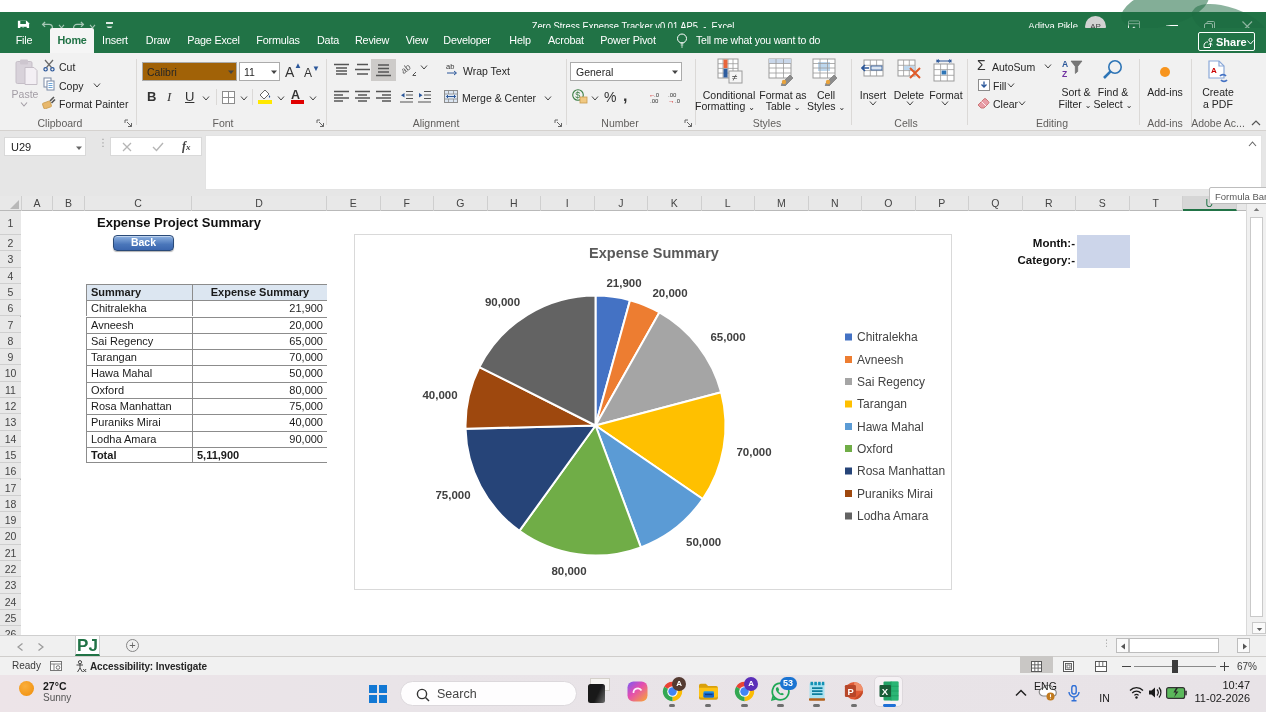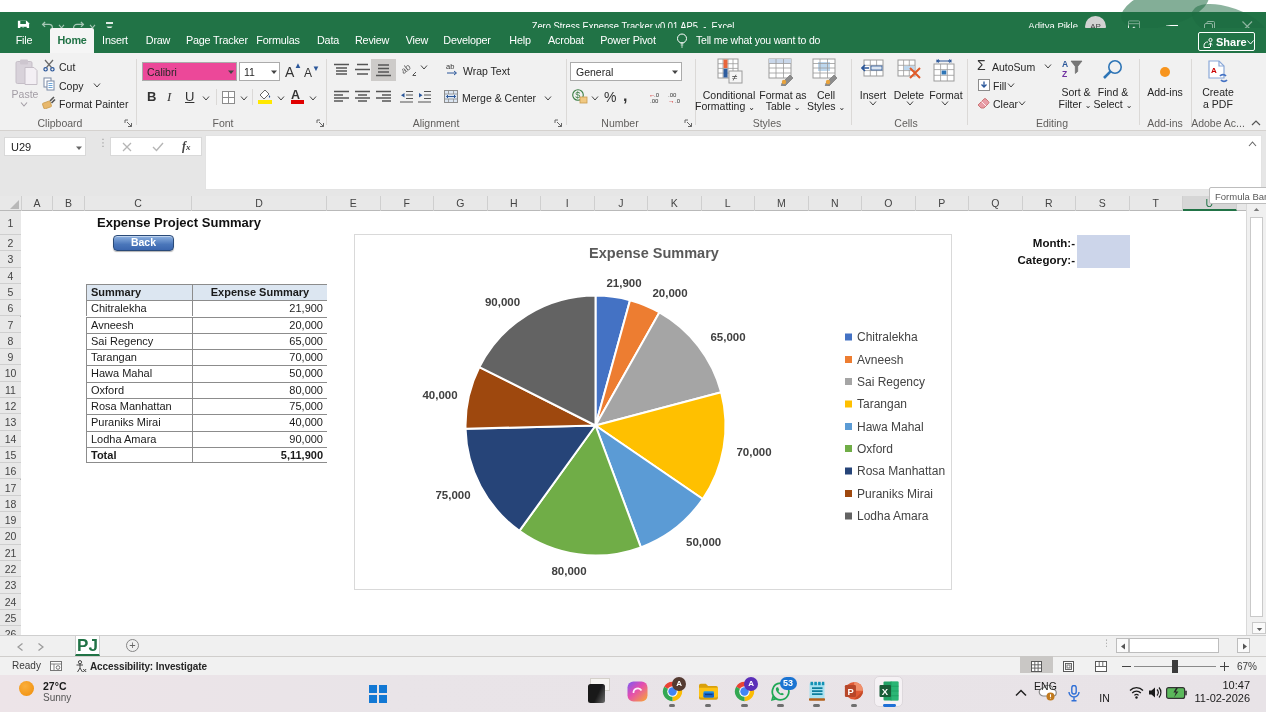--- a/index.html
+++ b/index.html
@@ -80,21 +80,21 @@
 </div>
 <div class="abs" style="left:1100px;top:0;width:166px;height:28px;overflow:hidden;z-index:0">
   <div class="abs" style="left:20px;top:-12px;width:90px;height:38px;border-radius:50%;background:#1e6b41;opacity:0.55;transform:rotate(-15deg)"></div>
   <div class="abs" style="left:90px;top:8px;width:80px;height:34px;border-radius:50%;background:#1c6a3f;opacity:0.5;transform:rotate(20deg)"></div>
 </div>
 <div id="tabrow">
   <div class="tab" style="left:10px;width:28px">File</div>
   <div class="tab" style="left:50px;width:44px;background:#f5f5f5;color:#217346;font-weight:bold;border-radius:2px 2px 0 0">Home</div>
   <div class="tab" style="left:100px;width:30px">Insert</div>
   <div class="tab" style="left:143px;width:30px">Draw</div>
-  <div class="tab" style="left:186px;width:55px">Page Tracker</div>
+  <div class="tab" style="left:186px;width:55px">Page Excel</div>
   <div class="tab" style="left:256px;width:44px">Formulas</div>
   <div class="tab" style="left:316px;width:24px">Data</div>
   <div class="tab" style="left:355px;width:32px">Review</div>
   <div class="tab" style="left:405px;width:24px">View</div>
   <div class="tab" style="left:443px;width:48px">Developer</div>
   <div class="tab" style="left:507px;width:26px">Help</div>
   <div class="tab" style="left:547px;width:38px">Acrobat</div>
   <div class="tab" style="left:600px;width:56px">Power Pivot</div>
 
   <svg class="abs" style="left:675px;top:5px" width="14" height="15" viewBox="0 0 14 15" fill="none" stroke="#fff" stroke-width="1">
@@ -145,21 +145,21 @@
     <rect x="1" y="6" width="8" height="6" rx="1" fill="#e8b86c" stroke="#c99c4e" stroke-width="0.8" transform="rotate(-20 5 9)"></rect>
     <path d="M8 5 l4 -4 M9.5 7 l3.5 -3.5" stroke="#555" stroke-width="1.6"></path>
   </svg>
   <div class="abs rtxt" style="left:59px;top:45px">Format Painter</div>
   <div class="glabel" style="left:30px;width:60px">Clipboard</div>
   <svg class="abs launcher" style="left:124px;top:66px" viewBox="0 0 9 9">
       <path d="M1 1 h3 M1 1 v3 M3 3 L7.5 7.5 M7.5 4 v3.5 h-3.5" stroke="#666" stroke-width="1" fill="none"></path>
     </svg>
   <div class="gdiv" style="left:136px"></div>
 
-  <div class="abs" style="left:142px;top:9px;width:95px;height:19px;background:#ec4899;border:1px solid #ababab">
+  <div class="abs" style="left:142px;top:9px;width:95px;height:19px;background:#a16207;border:1px solid #ababab">
     <span class="abs rtxt" style="left:4px;top:3px">Calibri</span>
     <svg class="abs" style="left:84px;top:7px" width="8" height="5" viewBox="0 0 8 5">
         <path d="M1 0.5 L4 4 L7 0.5" fill="#444"></path>
       </svg>
   </div>
   <div class="abs" style="left:239px;top:9px;width:41px;height:19px;background:#fff;border:1px solid #ababab">
     <span class="abs rtxt" style="left:4px;top:3px">11</span>
     <svg class="abs" style="left:30px;top:7px" width="8" height="5" viewBox="0 0 8 5">
         <path d="M1 0.5 L4 4 L7 0.5" fill="#444"></path>
       </svg>
@@ -508,21 +508,21 @@
     <div class="tc" style="left:192px;top:172.4px;width:135px;height:16.3px;text-align:right">50,000</div>
     <div class="tc" style="left:86px;top:188.7px;width:106px;height:16.3px">Oxford</div>
     <div class="tc" style="left:192px;top:188.7px;width:135px;height:16.3px;text-align:right">80,000</div>
     <div class="tc" style="left:86px;top:205.0px;width:106px;height:16.3px">Rosa Manhattan</div>
     <div class="tc" style="left:192px;top:205.0px;width:135px;height:16.3px;text-align:right">75,000</div>
     <div class="tc" style="left:86px;top:221.3px;width:106px;height:16.3px">Puraniks Mirai</div>
     <div class="tc" style="left:192px;top:221.3px;width:135px;height:16.3px;text-align:right">40,000</div>
     <div class="tc" style="left:86px;top:237.6px;width:106px;height:16.3px">Lodha Amara</div>
     <div class="tc" style="left:192px;top:237.6px;width:135px;height:16.3px;text-align:right">90,000</div>
     <div class="tc" style="left:86px;top:253.9px;width:106px;height:16.3px;font-weight:bold;border-bottom:1px solid #8c8c8c">Total</div>
-    <div class="tc" style="left:192px;top:253.9px;width:135px;height:16.3px;text-align:right;font-weight:bold;border-bottom:1px solid #8c8c8c">5,11,900</div>
+    <div class="tc" style="left:192px;top:253.9px;width:135px;height:16.3px;font-weight:bold;border-bottom:1px solid #8c8c8c">5,11,900</div>
 
   <div class="abs" style="left:1077px;top:42px;width:53px;height:32.6px;background:#ccd5ea"></div>
   <div class="abs" style="left:975px;top:44px;width:100px;text-align:right;font-size:11.5px;font-weight:bold;color:#111">Month:-</div>
   <div class="abs" style="left:975px;top:60.5px;width:100px;text-align:right;font-size:11.5px;font-weight:bold;color:#111">Category:-</div>
 
   <div class="abs" style="left:354px;top:41px;width:598px;height:356px;background:#fff;border:1px solid #d9d9d9">
     <svg width="596" height="354" viewBox="0 0 596 354" font-family="Liberation Sans, sans-serif">
       <text x="299" y="23" text-anchor="middle" font-size="14.5" font-weight="bold" fill="#595959">Expense Summary</text>
       <path d="M240.5,190.5 L240.50,60.50 A130,130 0 0 1 275.03,65.17 Z" fill="#4472C4" stroke="#fff" stroke-width="2"></path>
       <path d="M240.5,190.5 L275.03,65.17 A130,130 0 0 1 304.45,77.32 Z" fill="#ED7D31" stroke="#fff" stroke-width="2"></path>
@@ -637,20 +637,27 @@
   <div class="abs" style="left:43px;top:4.5px;font-size:10.5px;font-weight:bold;color:#1a1a1a">27°C</div>
   <div class="abs" style="left:43px;top:16.5px;font-size:10px;color:#555">Sunny</div>
 
   <div class="abs" style="left:369px;top:10px;width:17px;height:17px">
     <div class="abs" style="left:0;top:0;width:8px;height:8px;background:#1278d4"></div>
     <div class="abs" style="left:9.5px;top:0;width:8px;height:8px;background:#1278d4"></div>
     <div class="abs" style="left:0;top:9.5px;width:8px;height:8px;background:#1278d4"></div>
     <div class="abs" style="left:9.5px;top:9.5px;width:8px;height:8px;background:#1278d4"></div>
   </div>
 
+  <div class="abs" style="left:400px;top:6px;width:177px;height:25px;border-radius:13px;background:#fefdfe;border:1px solid #dcd8dc">
+    <svg class="abs" style="left:15px;top:5.5px" width="14" height="14" viewBox="0 0 14 14">
+        <circle cx="6" cy="6" r="4.6" fill="none" stroke="#333" stroke-width="1.4"></circle>
+        <path d="M9.5 9.5 L13 13" stroke="#333" stroke-width="1.4"></path>
+      </svg>
+    <span class="abs" style="left:36px;top:4.5px;font-size:12.5px;color:#444">Search</span>
+  </div>
 
   <div class="abs" style="left:589.5px;top:2.5px;width:20px;height:13px;background:#f7f5f2;border:1px solid #d4d0ca"></div>
   <div class="abs" style="left:588px;top:9px;width:17px;height:18.5px;background:linear-gradient(115deg,#191919 55%,#6e6e6e);border-radius:2.5px"></div>
 
   <svg class="abs" style="left:626.5px;top:6px" width="21" height="21" viewBox="0 0 21 21">
     <defs>
         <linearGradient id="cg" x1="0" y1="0" x2="0.9" y2="1">
       <stop offset="0" stop-color="#7a5af5"></stop>
           <stop offset="0.45" stop-color="#e44db0"></stop>
           <stop offset="1" stop-color="#f7a23b"></stop>

